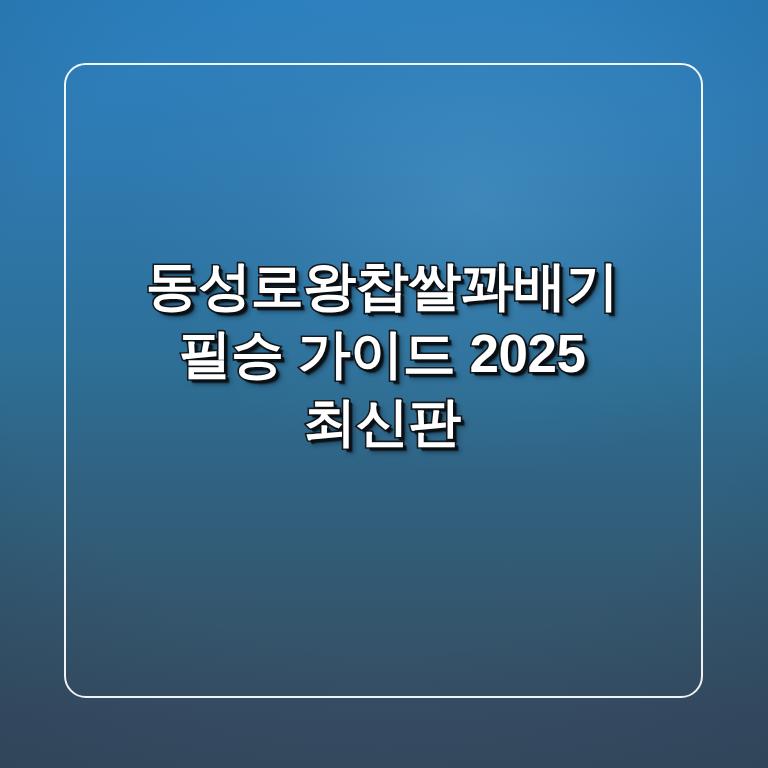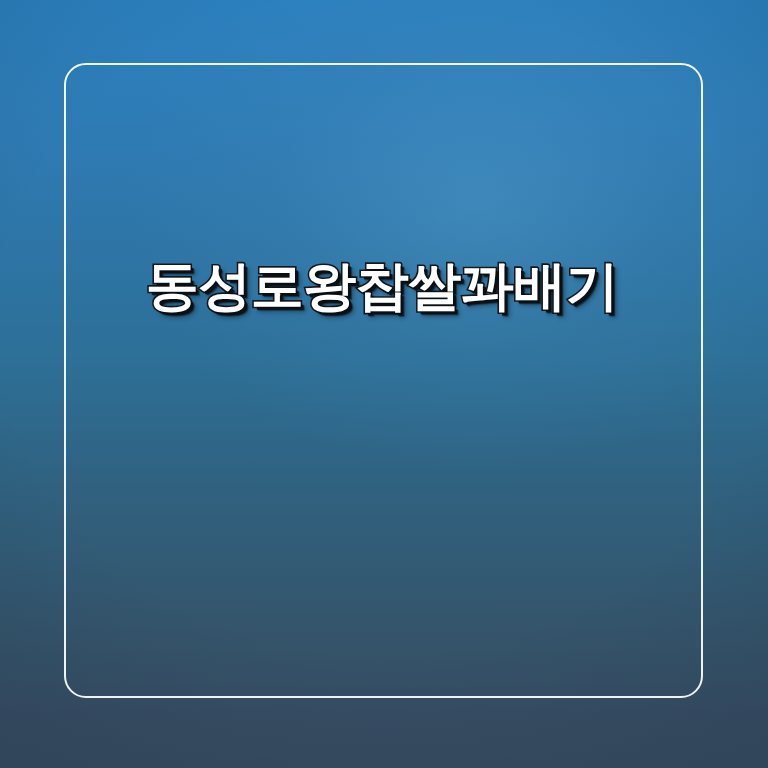--- a/index.html
+++ b/index.html
@@ -101,15 +101,17 @@
 <div id="canvas">
 
   <div class="bg-base"></div>
   <div class="bg-glow"></div>
   <div class="bg-vignette"></div>
 
   <div class="frame"></div>
 
   <div class="headline-wrap">
     <span class="headline-line">동성로왕찹쌀꽈배기</span>
+    <span class="headline-line">필승 가이드 2025</span>
+    <span class="headline-line">최신판</span>
   </div>
 
 </div>
 
 </body></html>

